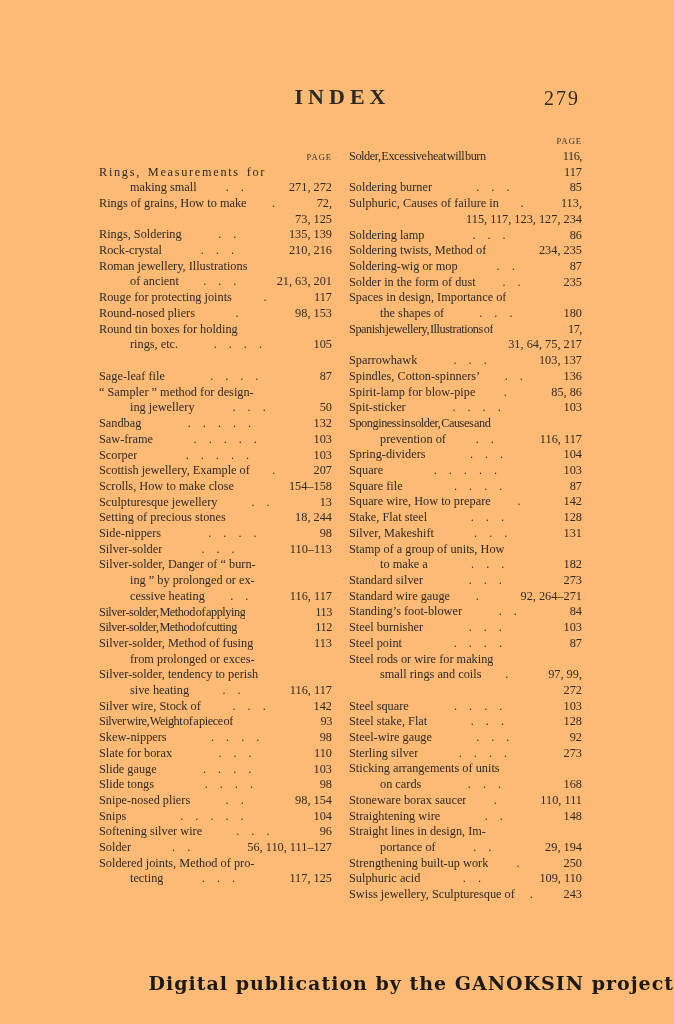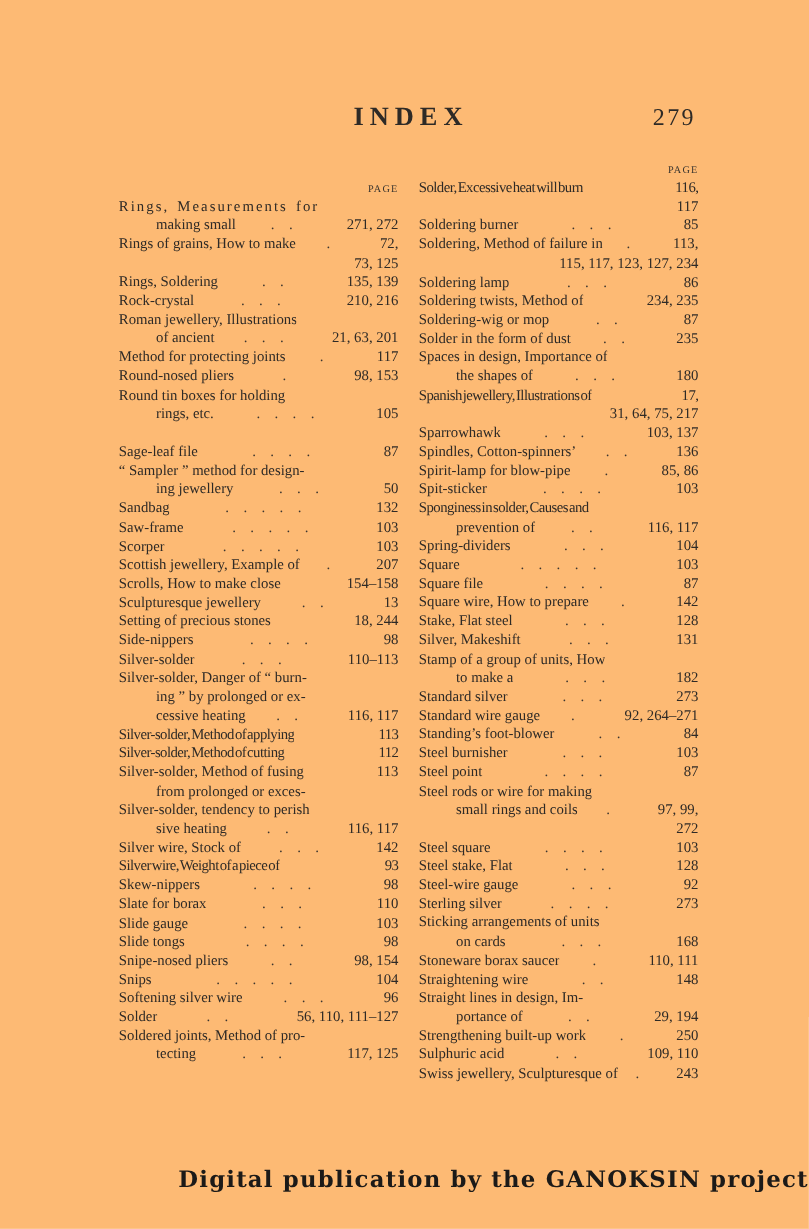--- a/index.html
+++ b/index.html
@@ -96,21 +96,21 @@
             </div>
             <div class="line">
               <span class="t">Roman jewellery, Illustrations</span>
             </div>
             <div class="line ind">
               <span class="t">of ancient</span>
               <span class="d">...</span>
               <span class="p">21, 63, 201</span>
             </div>
             <div class="line">
-              <span class="t">Method for protecting joints</span>
+              <span class="t">Rouge for protecting joints</span>
               <span class="d">.</span>
               <span class="p">117</span>
             </div>
             <div class="line">
               <span class="t">Round-nosed pliers</span>
               <span class="d">.</span>
               <span class="p">98, 153</span>
             </div>
             <div class="line">
               <span class="t">Round tin boxes for holding</span>
@@ -279,21 +279,21 @@
             </div>
             <div class="line num">
               <span class="p">117</span>
             </div>
             <div class="line">
               <span class="t">Soldering burner</span>
               <span class="d">...</span>
               <span class="p">85</span>
             </div>
             <div class="line">
-              <span class="t">Soldering, Method of failure in</span>
+              <span class="t">Sulphuric, Causes of failure in</span>
               <span class="d">.</span>
               <span class="p">113,</span>
             </div>
             <div class="line num">
               <span class="p">115, 117, 123, 127, 234</span>
             </div>
             <div class="line">
               <span class="t">Soldering lamp</span>
               <span class="d">...</span>
               <span class="p">86</span>

